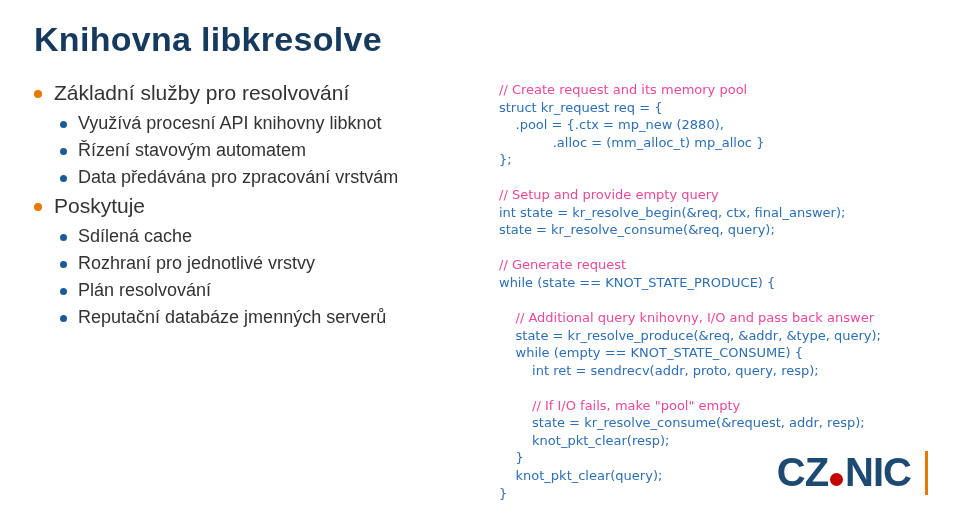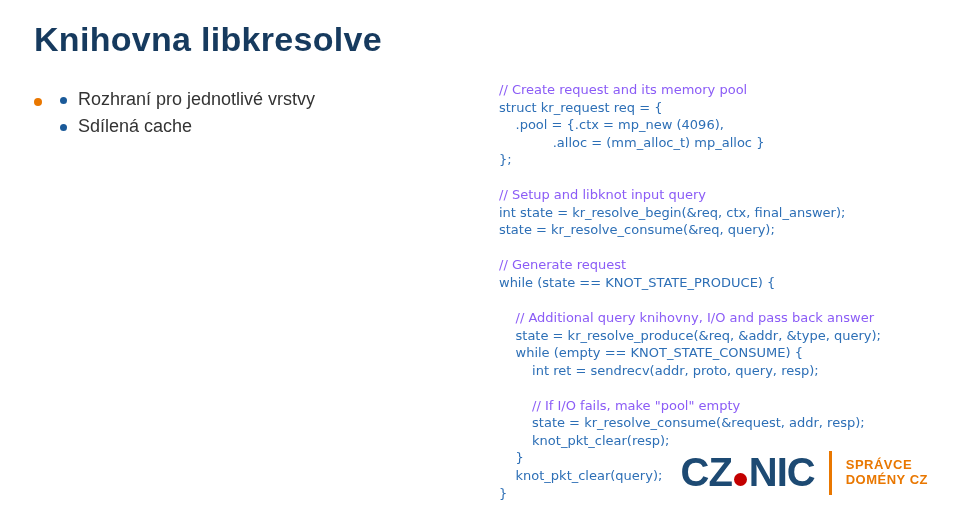--- a/index.html
+++ b/index.html
@@ -10,21 +10,21 @@
   .content { display: flex; margin-top: 22px; gap: 20px; }
   .left { flex: 0 0 445px; }
   .right { flex: 1; font-family: "DejaVu Sans", Arial, sans-serif; color: #2d6fb6; font-size: 13px; line-height: 1.35; }
   ul.lvl1 { list-style: none; }
   ul.lvl1 > li { position: relative; padding-left: 20px; margin-bottom: 6px; font-size: 21px; color: #333; }
   ul.lvl1 > li::before { content: ""; position: absolute; left: 0; top: 9px; width: 8px; height: 8px; border-radius: 50%; background: #e97700; }
   ul.lvl2 { list-style: none; margin-top: 8px; margin-bottom: 6px; }
   ul.lvl2 > li { position: relative; padding-left: 24px; margin-bottom: 6px; font-size: 18px; color: #333; }
   ul.lvl2 > li::before { content: ""; position: absolute; left: 6px; top: 8px; width: 7px; height: 7px; border-radius: 50%; background: #1a5a99; }
   .code { white-space: pre; }
-  .comment { color: #8b5cf6; }
+  .comment { color: #ec4899; }
   .footer { position: absolute; bottom: 10px; right: 32px; display: flex; align-items: center; gap: 14px; }
   .logo { display: flex; align-items: baseline; font-weight: 700; }
   .logo .cz { font-size: 40px; color: #1d4a73; letter-spacing: -1px; }
   .logo .dot { width: 13px; height: 13px; background: #c30000; border-radius: 50%; display: inline-block; margin: 0 2px 4px 2px; }
   .logo .nic { font-size: 40px; color: #1d4a73; letter-spacing: -1px; text-align: right; }
   .divider { width: 3px; height: 44px; background: #e97700; }
   .tagline { display: flex; flex-direction: column; font-size: 13px; font-weight: 700; color: #e97700; line-height: 1.15; letter-spacing: 0.5px; }
 </style>
 </head>
 <body>
@@ -33,35 +33,46 @@
 
   <h1 class="title">
     <span>Knihovna </span><span class="light">libkresolve</span>
   </h1>
 
   <div class="content">
 
     <div class="left">
       <ul class="lvl1">
         <li>
+          <span>Základní služby pro resolvování</span>
           <ul class="lvl2">
+            <li><span>Využívá procesní API knihovny libknot</span></li>
+            <li><span>Řízení stavovým automatem</span></li>
+            <li><span>Data předávána pro zpracování vrstvám</span></li>
+          </ul>
+        </li>
+        <li>
+          <span>Poskytuje</span>
+          <ul class="lvl2">
+            <li><span>Sdílená cache</span></li>
             <li><span>Rozhraní pro jednotlivé vrstvy</span></li>
-            <li><span>Sdílená cache</span></li>
+            <li><span>Plán resolvování</span></li>
+            <li><span>Reputační databáze jmenných serverů</span></li>
           </ul>
         </li>
       </ul>
     </div>
 
     <div class="right code"><span class="comment">// Create request and its memory pool</span>
 <span>struct kr_request req = {</span>
-<span>    .pool = {.ctx = mp_new (4096),</span>
+<span>    .pool = {.ctx = mp_new (2880),</span>
 <span>             .alloc = (mm_alloc_t) mp_alloc }</span>
 <span>};</span>
 <span></span>
-<span class="comment">// Setup and libknot input query</span>
+<span class="comment">// Setup and provide empty query</span>
 <span>int state = kr_resolve_begin(&amp;req, ctx, final_answer);</span>
 <span>state = kr_resolve_consume(&amp;req, query);</span>
 <span></span>
 <span class="comment">// Generate request</span>
 <span>while (state == KNOT_STATE_PRODUCE) {</span>
 <span></span>
 <span class="comment">    // Additional query knihovny, I/O and pass back answer</span>
 <span>    state = kr_resolve_produce(&amp;req, &amp;addr, &amp;type, query);</span>
 <span>    while (empty == KNOT_STATE_CONSUME) {</span>
 <span>        int ret = sendrecv(addr, proto, query, resp);</span>
@@ -77,19 +88,15 @@
 
   </div>
 
   <div class="footer">
     <div class="logo">
       <span class="cz">CZ</span>
       <span class="dot"></span>
       <span class="nic">NIC</span>
     </div>
     <div class="divider"></div>
-    <div class="tagline">
-      <span>SPRÁVCE</span>
-      <span>DOMÉNY CZ</span>
-    </div>
   </div>
 
 </div>
 
 </body></html>

